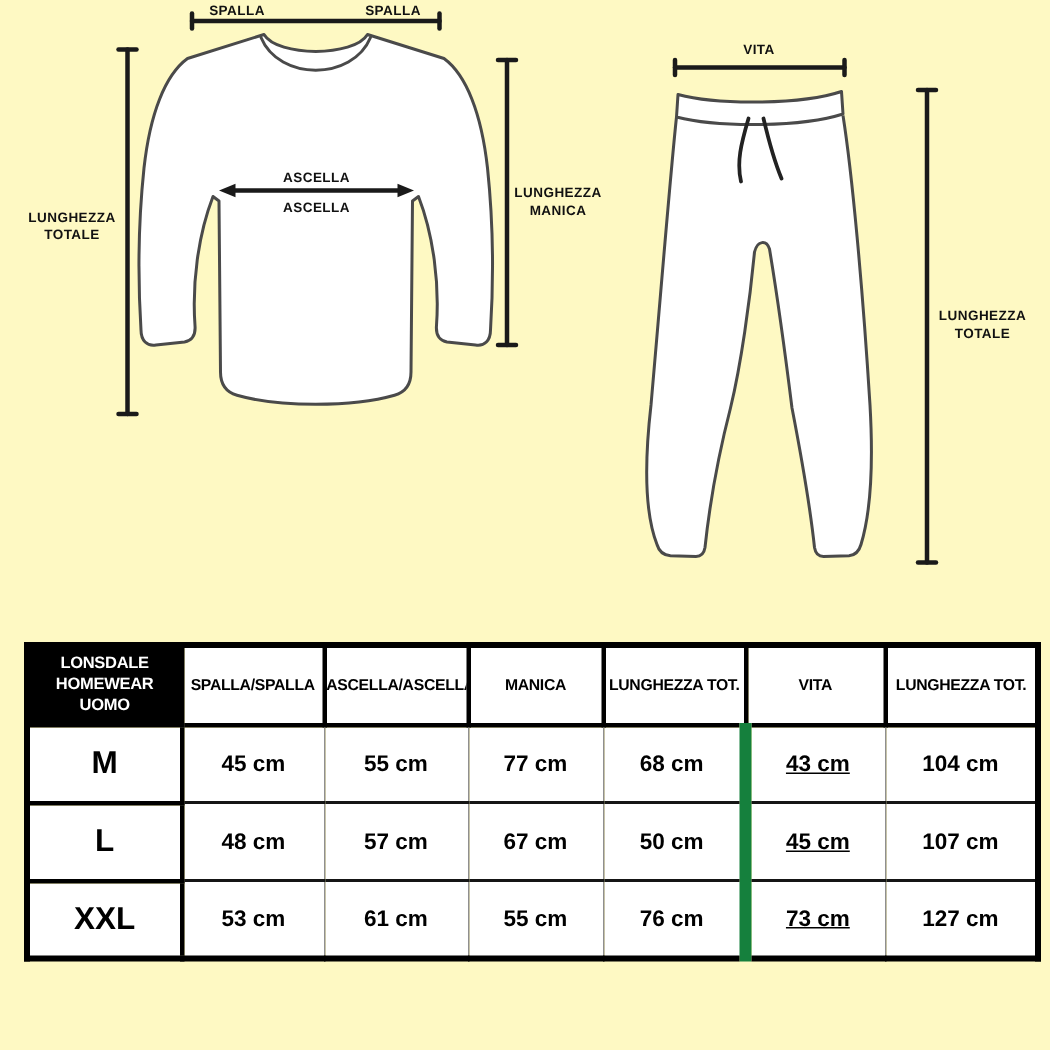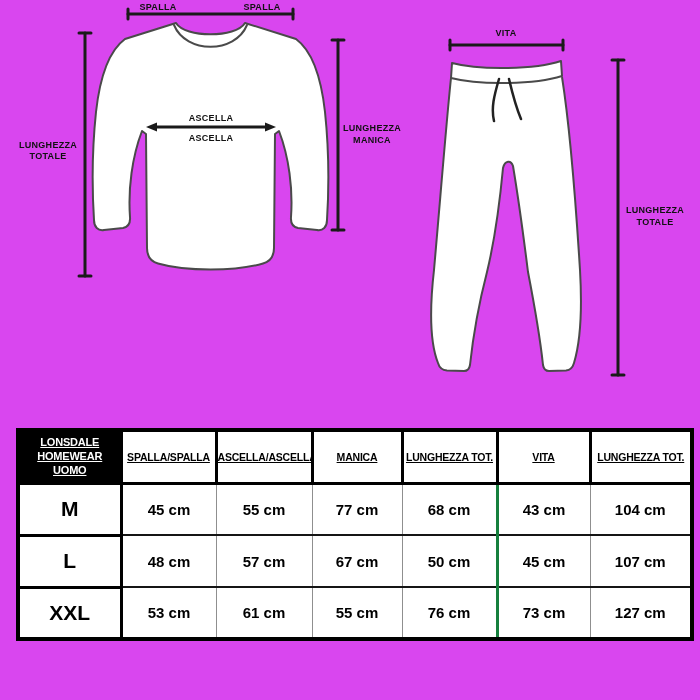--- a/index.html
+++ b/index.html
@@ -1,29 +1,29 @@
 <!DOCTYPE html>
 <html><head>
 <meta charset="utf-8">
 <style>
   html,body{margin:0;padding:0;background:#fff;}
   body{width:700px;height:700px;font-family:"Liberation Sans",sans-serif;}
-  .stage{position:relative;width:700px;height:700px;overflow:hidden;background:#d946ef;}
+  .stage{position:relative;width:700px;height:700px;overflow:hidden;background:#fef9c3;}
   svg.diagram{position:absolute;top:0;left:0;}
   svg text{font-family:"Liberation Sans",sans-serif;font-weight:bold;fill:#111;}
   .meas-label{font-size:9px;letter-spacing:.3px;}
   table.size-table{position:absolute;top:428px;left:16px;width:674px;border-collapse:collapse;table-layout:fixed;border:4px solid #000;}
   table.size-table th,table.size-table td{padding:0;text-align:center;vertical-align:middle;overflow:hidden;}
   thead tr{height:53px;}
   tbody tr{height:52px;}
-  thead th{border:3px solid #000;font-size:10.5px;letter-spacing:-0.2px;background:#fff;color:#000;text-decoration:underline;}
+  thead th{border:3px solid #000;font-size:10.5px;letter-spacing:-0.2px;background:#fff;color:#000;}
   thead th.corner{background:#000;color:#fff;font-size:11px;line-height:1.25;padding:0 6px;}
   tbody th.size{border:3px solid #000;font-size:21px;background:#fff;}
   tbody td{border-left:1px solid #8f8f8f;border-top:2px solid #151515;font-size:15px;font-weight:bold;background:#fff;}
-  tbody td.thick-left{border-left:3px solid #15803d;}
+  tbody td.thick-left{border-left:8px solid #15803d;text-decoration:underline;}
 </style>
 </head>
 <body>
 
 <div class="stage">
 
   <svg class="diagram" width="700" height="412" viewBox="0 0 700 412">
 
     <g>
       <path d="M 176,23 L 125,39

